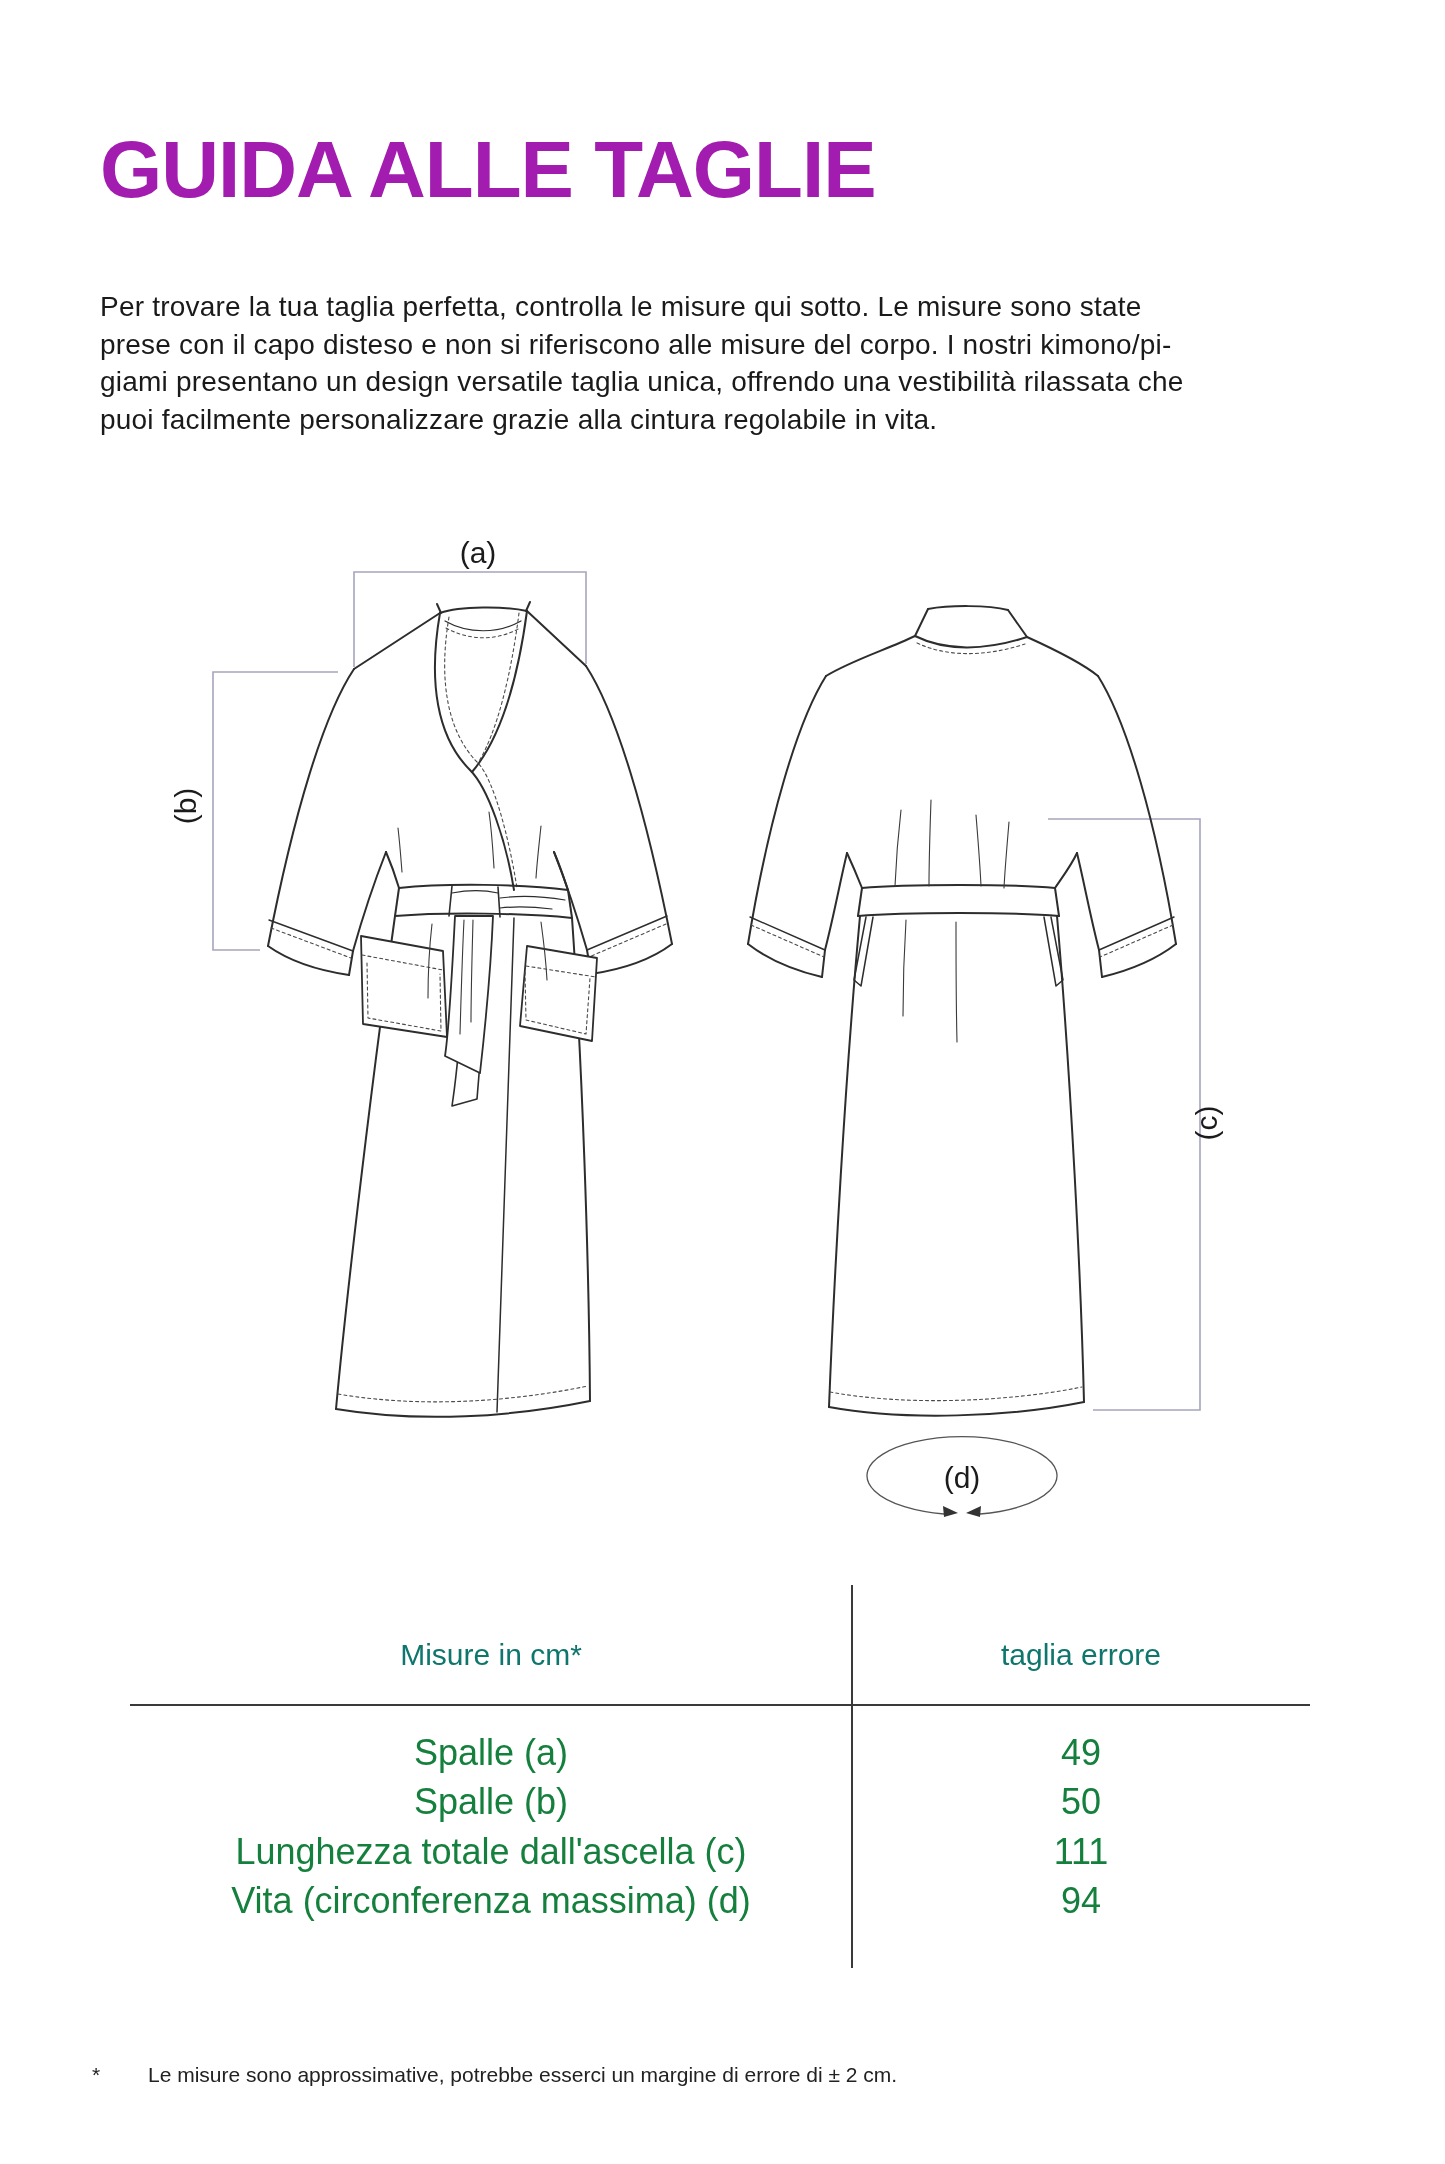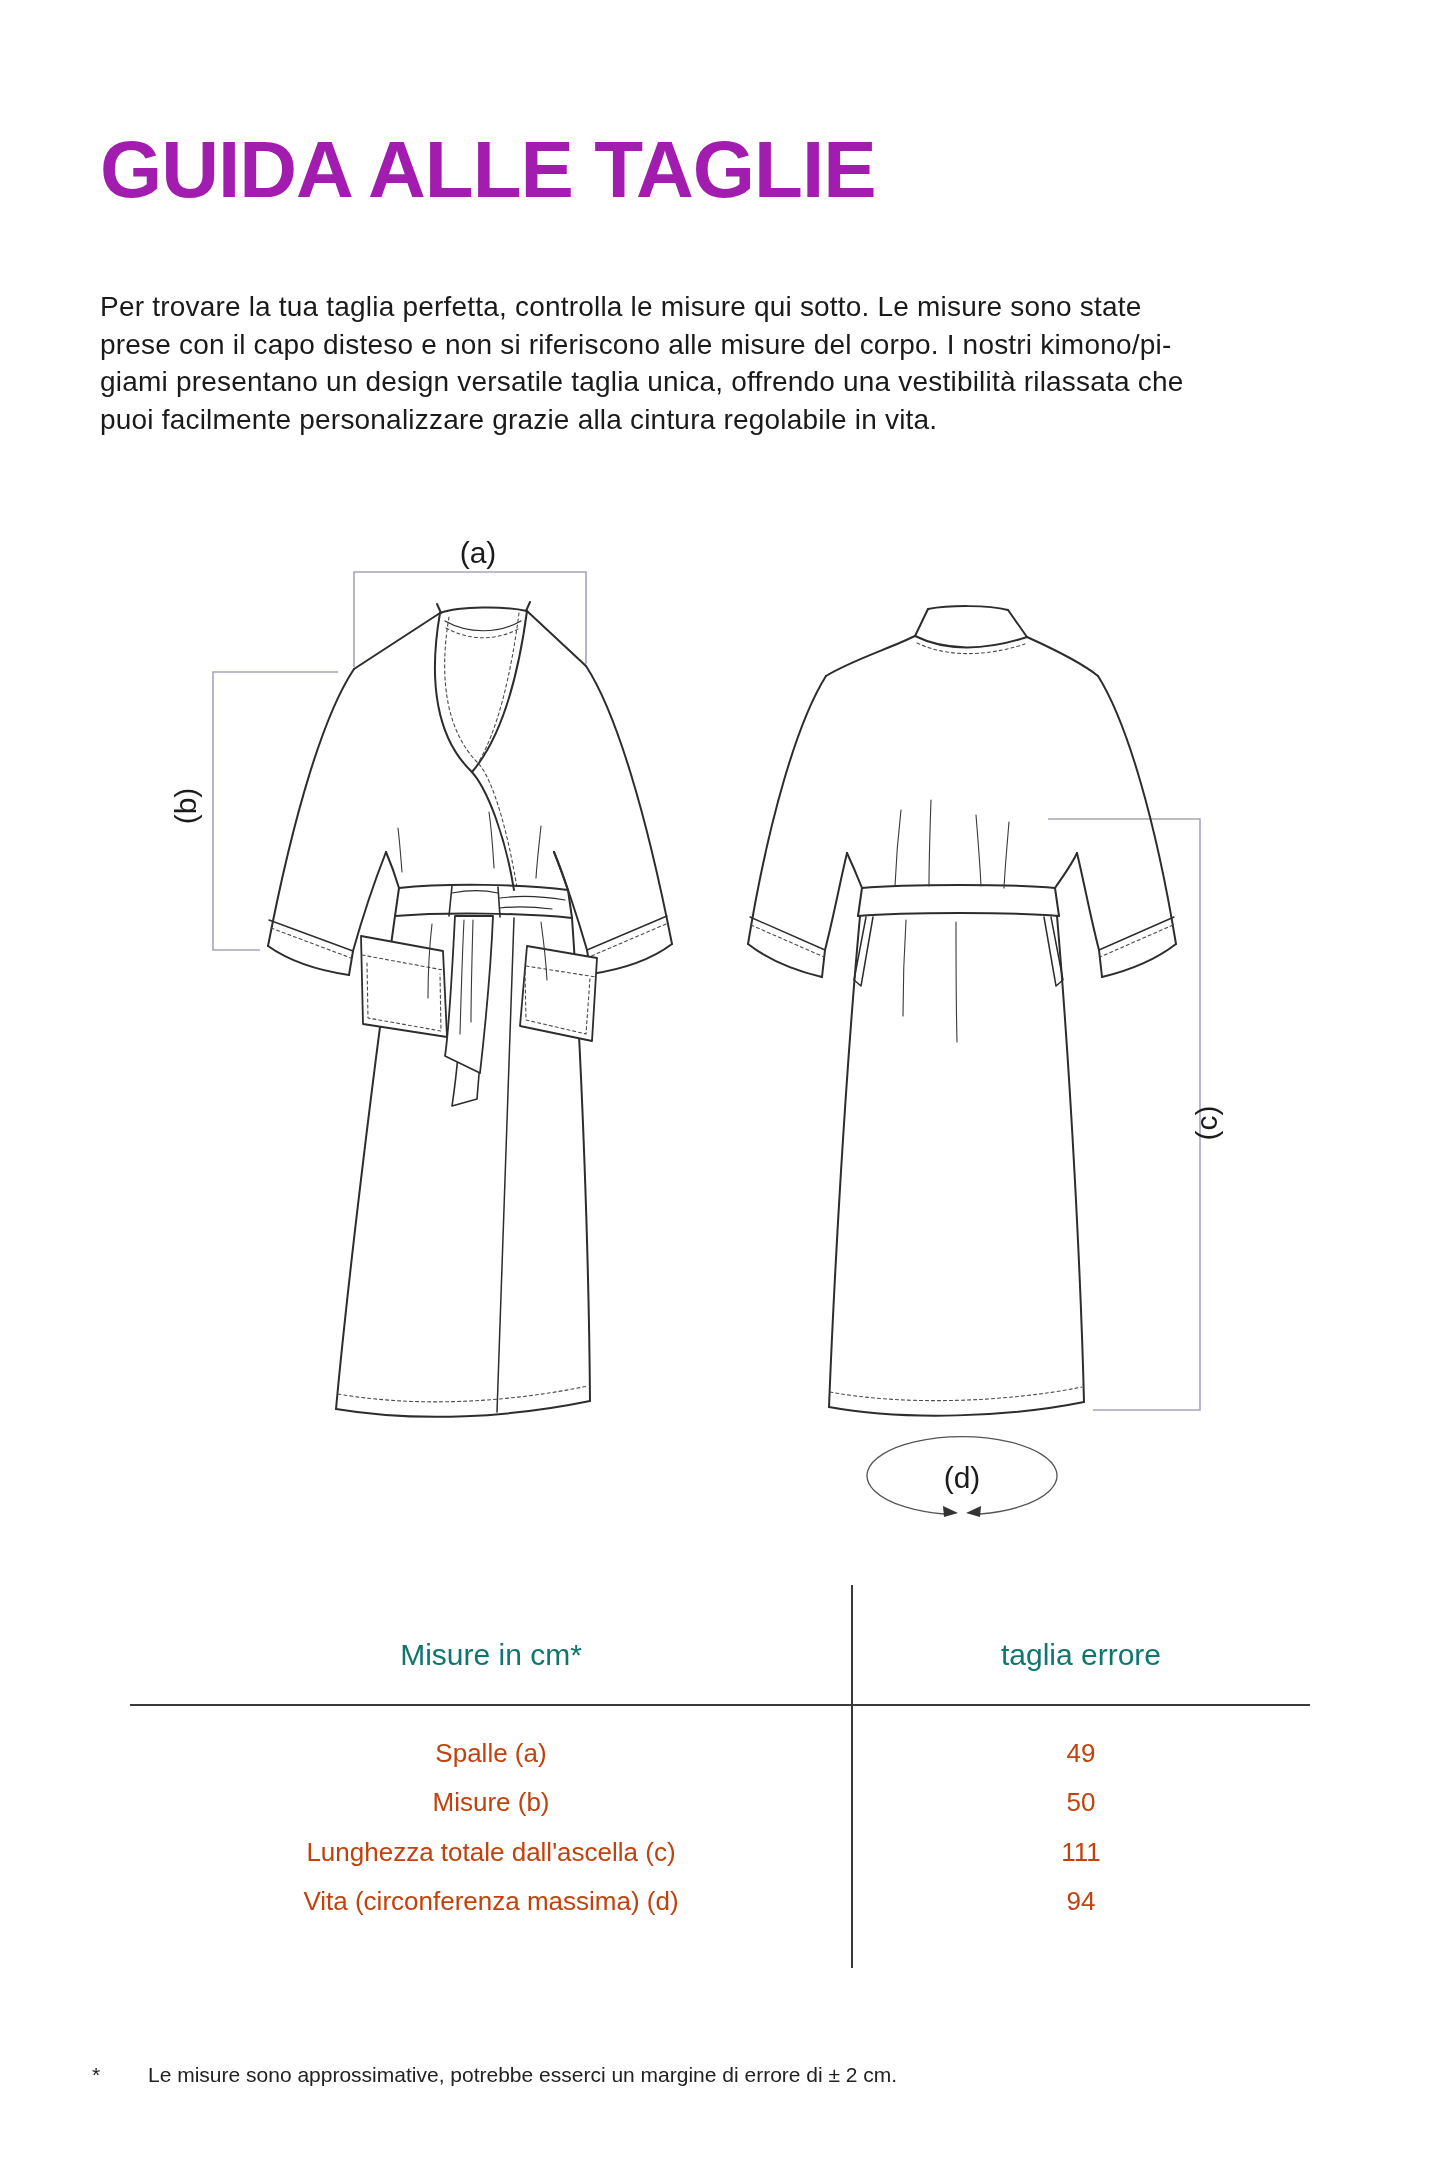--- a/index.html
+++ b/index.html
@@ -19,21 +19,21 @@
   .intro{
     position:absolute;left:100px;top:288px;width:1260px;
     font-size:28px;line-height:37.5px;color:#1a1a1a;
     white-space:pre-line;margin:0;letter-spacing:0.2px;
   }
   .diagram-svg{position:absolute;left:0;top:0;}
   .tbl-header{
     position:absolute;font-size:30px;color:#0f766e;text-align:center;line-height:40px;
   }
   .tbl-cell{
-    position:absolute;font-size:26px;color:#c2410c;text-align:center;line-height:34px;
+    position:absolute;font-size:36px;color:#15803d;text-align:center;line-height:34px;
   }
   .h-rule{position:absolute;left:130px;top:1704px;width:1180px;height:2px;background:#3a3a3a;}
   .v-rule{position:absolute;left:851px;top:1585px;width:2px;height:383px;background:#3a3a3a;}
   .footnote{position:absolute;top:2062px;left:0;width:1445px;font-size:21px;line-height:26px;color:#222;}
   .footnote .marker{position:absolute;left:92px;top:0;}
   .footnote .fn-text{position:absolute;left:117px;top:0;white-space:nowrap;margin-left:31px;}
 </style>
 </head>
 <body>
 
@@ -191,21 +191,21 @@
   <div>
     <div class="v-rule"></div>
     <div class="h-rule"></div>
 
     <div class="tbl-header" style="left:130px;top:1635px;width:722px;">Misure in cm*</div>
     <div class="tbl-header" style="left:852px;top:1635px;width:458px;">taglia errore</div>
 
     <div class="tbl-cell" style="left:130px;top:1736px;width:722px;">Spalle (a)</div>
     <div class="tbl-cell" style="left:852px;top:1736px;width:458px;">49</div>
 
-    <div class="tbl-cell" style="left:130px;top:1785px;width:722px;">Misure (b)</div>
+    <div class="tbl-cell" style="left:130px;top:1785px;width:722px;">Spalle (b)</div>
     <div class="tbl-cell" style="left:852px;top:1785px;width:458px;">50</div>
 
     <div class="tbl-cell" style="left:130px;top:1835px;width:722px;">Lunghezza totale dall'ascella (c)</div>
     <div class="tbl-cell" style="left:852px;top:1835px;width:458px;">111</div>
 
     <div class="tbl-cell" style="left:130px;top:1884px;width:722px;">Vita (circonferenza massima) (d)</div>
     <div class="tbl-cell" style="left:852px;top:1884px;width:458px;">94</div>
   </div>
 
   <div class="footnote">

